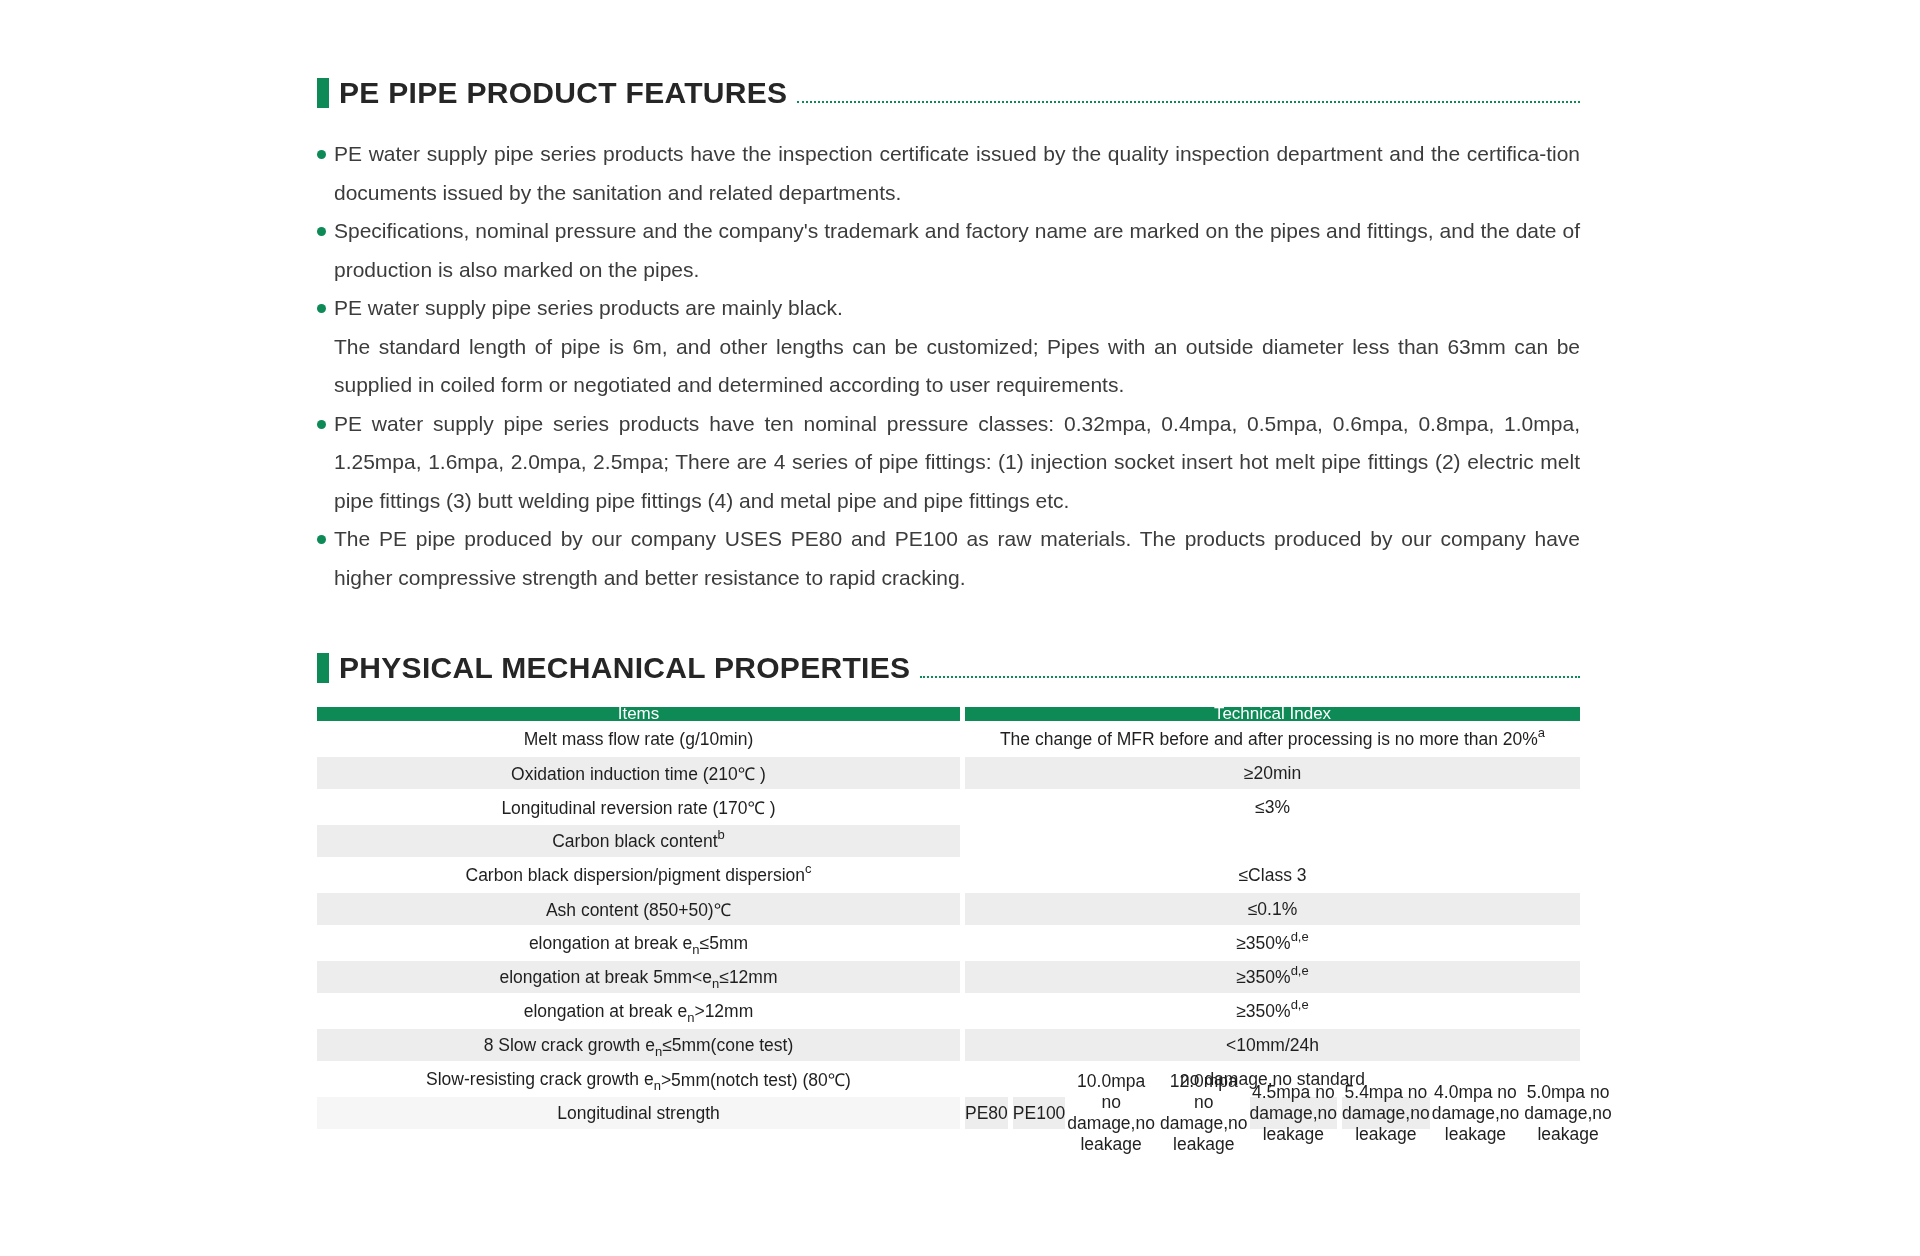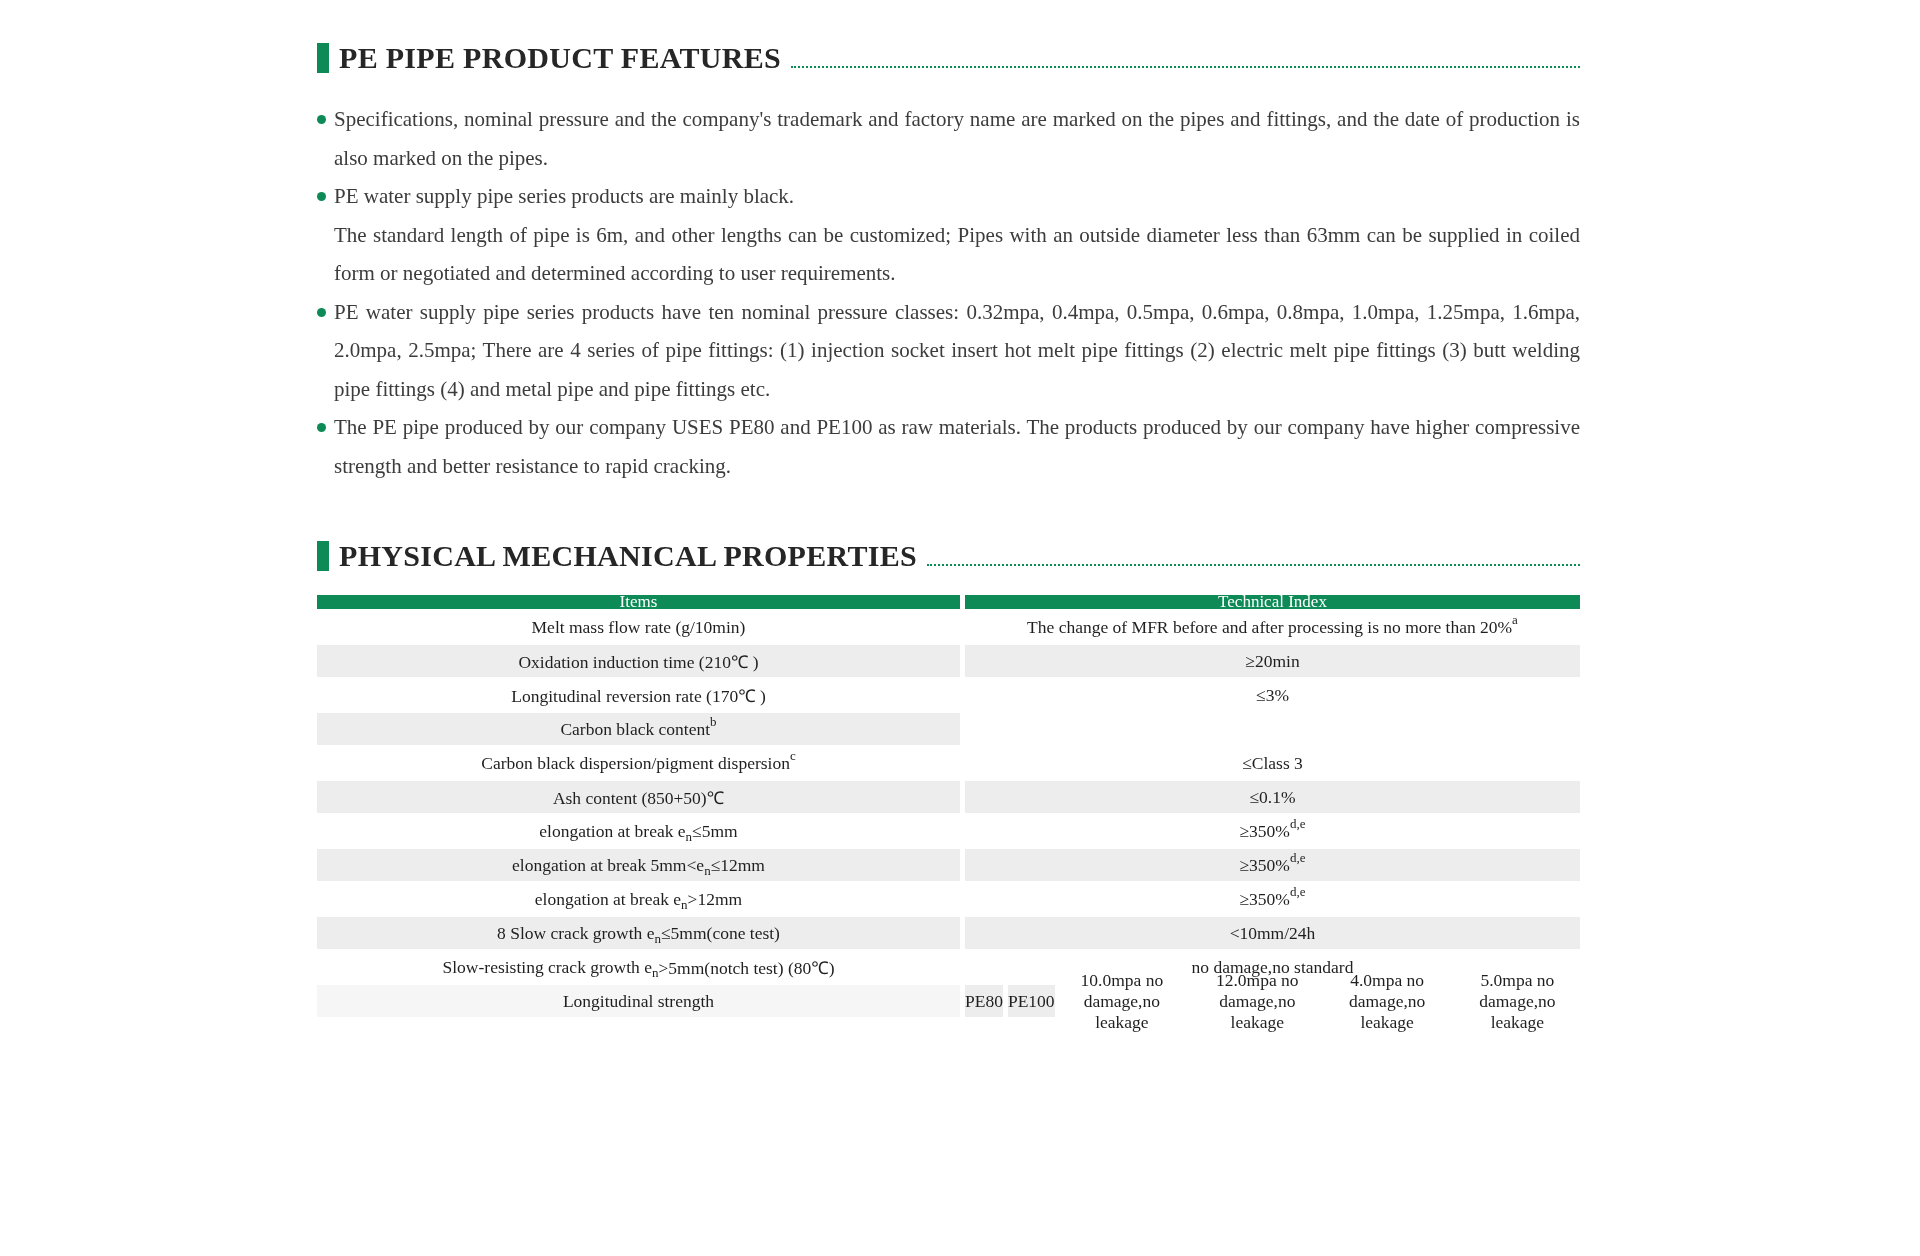--- a/index.html
+++ b/index.html
@@ -13,22 +13,21 @@
   *{box-sizing:border-box;}
   html,body{margin:0;padding:0;}
   body{
     width:1920px;height:1256px;background:#ffffff;
     font-family:"Liberation Sans", sans-serif;
     overflow:hidden;
   }
   .content{
     width:1263px;
     margin-left:317px;
-    padding-top:41px;
-    font-family:Liberation Serif, serif;
+    padding-top:76px;
   }
   
   .section-heading{display:flex;align-items:center;}
   .accent-bar{width:12px;height:30px;background:var(--green);margin-right:10px;flex:none;}
   .heading-text{
     font-size:30px;font-weight:bold;color:var(--heading_ink);
     white-space:nowrap;letter-spacing:0.3px;margin:0;
   }
   .leader{
     flex:1;height:0;border-bottom:2px dotted var(--green);
@@ -84,20 +83,27 @@
   <div class="section-heading">
     <div class="accent-bar"></div>
     <h1 class="heading-text">PE PIPE PRODUCT FEATURES</h1>
     <div class="leader"></div>
   </div>
 
   <div class="features-list">
     <div class="feature">
       <span class="bullet-dot"></span>
       <div class="ftext">
+        <p>PE water supply pipe series products have the inspection certificate issued by the quality inspection department and the certifica-tion documents issued by the sanitation and related departments.</p>
+
+      </div>
+    </div>
+    <div class="feature">
+      <span class="bullet-dot"></span>
+      <div class="ftext">
         <p>Specifications, nominal pressure and the company's trademark and factory name are marked on the pipes and fittings, and the date of production is also marked on the pipes.</p>
 
       </div>
     </div>
     <div class="feature">
       <span class="bullet-dot"></span>
       <div class="ftext">
         <p>PE water supply pipe series products are mainly black.</p>
         <p>The standard length of pipe is 6m, and other lengths can be customized; Pipes with an outside diameter less than 63mm can be supplied in coiled form or negotiated and determined according to user requirements.</p>
       </div>
@@ -295,20 +301,24 @@
         <div class="hydro-label">Longitudinal strength</div>
         <div class="hydro-grid">
           <div class="hydro-row shade">
             <div class="hydro-cell">PE80</div>
             <div class="hydro-cell">PE100</div>
           </div>
           <div class="hydro-row">
             <div class="hydro-cell">10.0mpa no damage,no leakage</div>
             <div class="hydro-cell">12.0mpa no damage,no leakage</div>
           </div>
+          <div class="hydro-row shade">
+            <div class="hydro-cell">4.5mpa no damage,no leakage</div>
+            <div class="hydro-cell">5.4mpa no damage,no leakage</div>
+          </div>
           <div class="hydro-row">
             <div class="hydro-cell">4.0mpa no damage,no leakage</div>
             <div class="hydro-cell">5.0mpa no damage,no leakage</div>
           </div>
         </div>
       </div>
 
     </div>
   </div>
 

